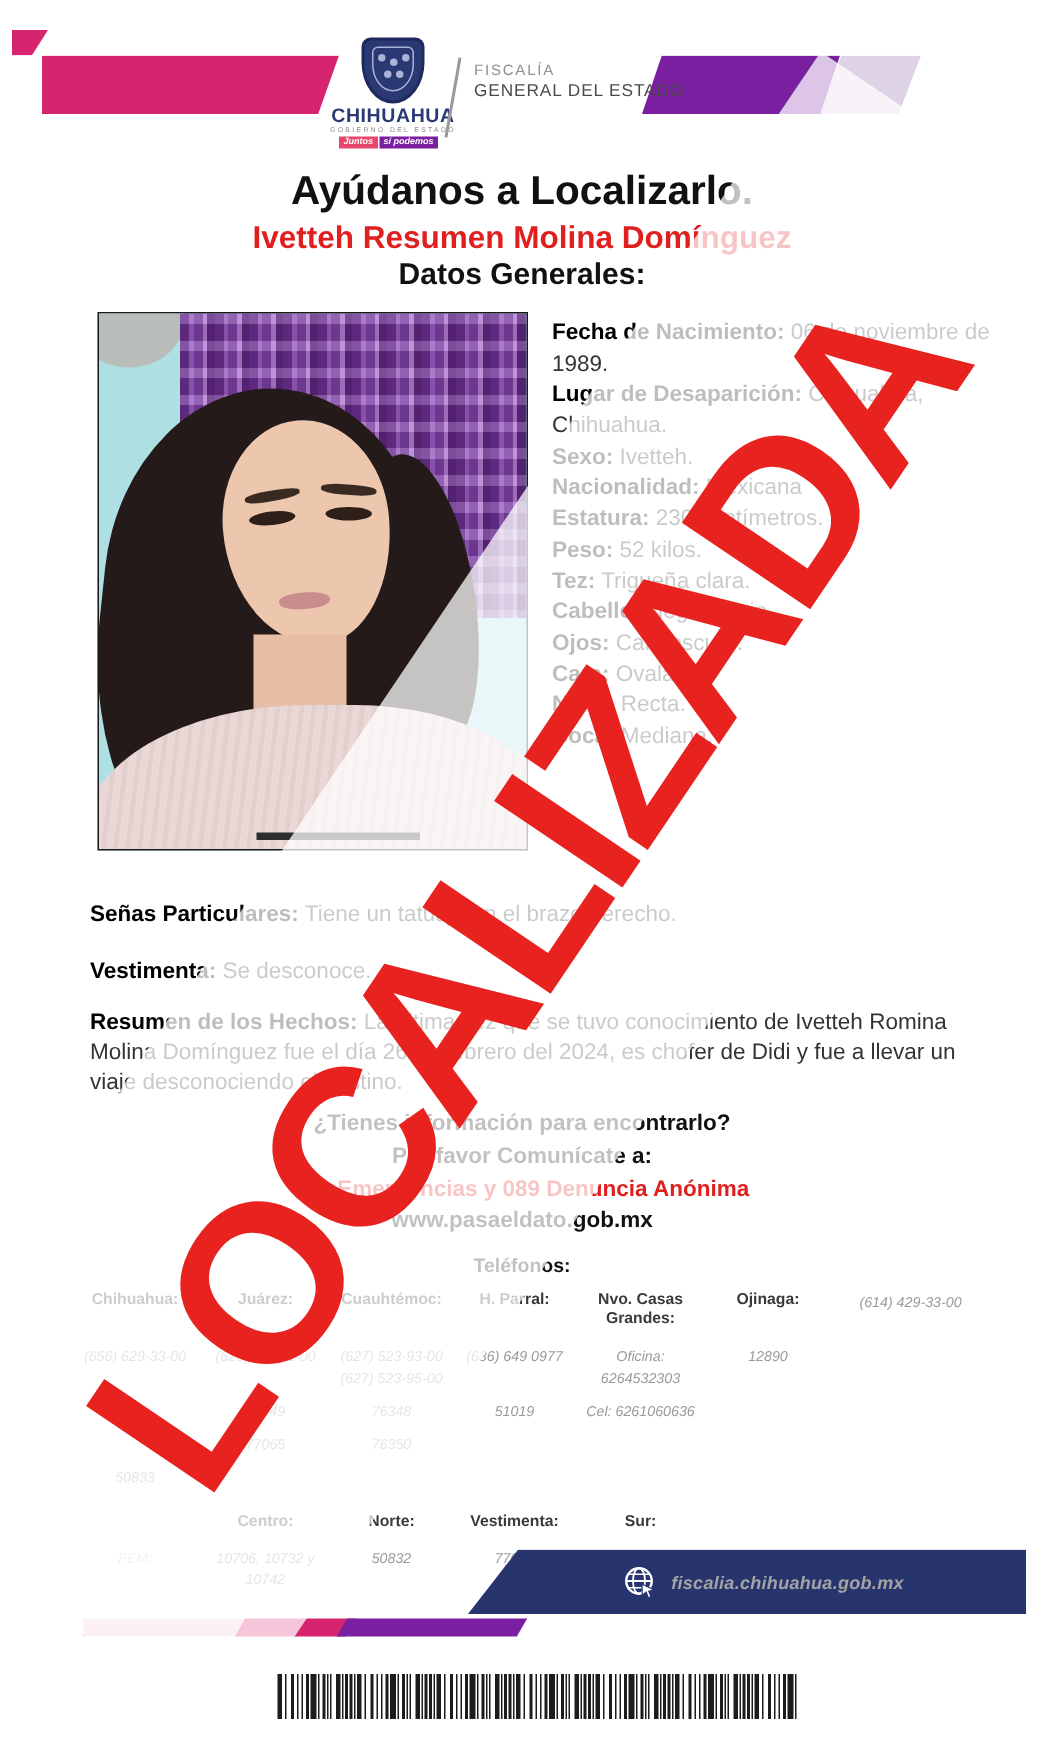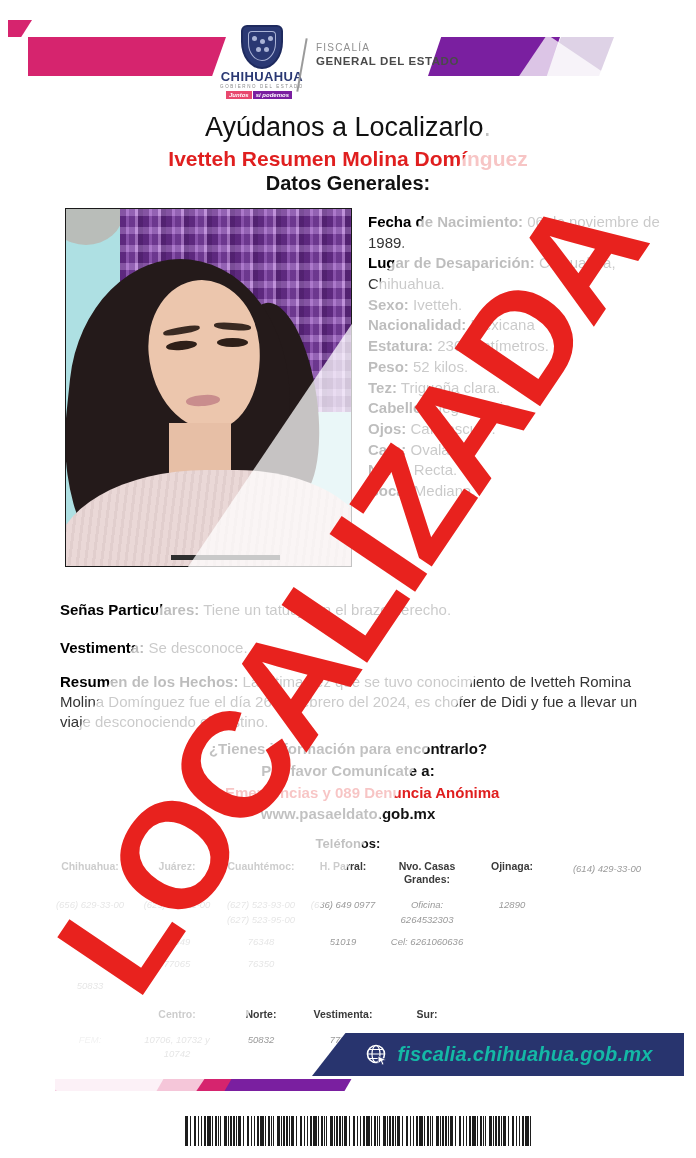--- a/index.html
+++ b/index.html
@@ -26,23 +26,23 @@
     color:#2a3873;letter-spacing:.4px;}
   .org-tag{left:206px;top:84px;width:112px;text-align:center;font-size:4.5px;color:#8a8a8a;
     letter-spacing:1.6px;}
   .org-chips{left:226px;top:91px;width:80px;display:flex;gap:1px;}
   .chip{font-size:6px;font-style:italic;color:#fff;font-weight:700;padding:1px 3px;}
   .chip1{background:#e8486e;}
   .chip2{background:#7a1fa0;}
   .hdr-divider{left:301px;top:38px;width:2px;height:54px;background:#9a9a9a;transform:rotate(10deg);}
   .agency{left:316px;top:42px;width:150px;}
   .agency-1{font-size:10px;color:#8f8f8f;letter-spacing:1.2px;}
-  .agency-2{font-size:11.5px;color:#4a4a4a;font-weight:700;letter-spacing:.6px;margin-top:2px;}
-  
-  .title{left:0;top:112px;width:696px;text-align:center;font-size:27px;font-weight:400;color:#111;}
+  .agency-2{font-size:11.5px;color:#4a4a4a;font-weight:400;letter-spacing:.6px;margin-top:2px;}
+  
+  .title{left:0;top:112px;width:696px;text-align:center;font-size:27px;font-weight:700;color:#111;}
   .pname{left:0;top:147px;width:696px;text-align:center;font-size:21px;font-weight:800;color:#e01f1f;}
   .sect{left:0;top:172px;width:696px;text-align:center;font-size:20px;font-weight:800;color:#111;}
   
   .photo{left:65px;top:208px;width:285px;height:357px;border:1.5px solid #1a1a1a;
     background:#aee0e3;overflow:hidden;}
   .ph{position:absolute;}
   .ph-graydot{left:-6%;top:-8%;width:26%;height:18%;background:#b9bdb9;border-radius:50%;}
   .ph-tinsel{left:19%;top:0;width:81%;height:57%;
     background:repeating-linear-gradient(90deg,#6a2e8f 0 6px,#9a5cc0 6px 9px,#7b3fa2 9px 15px,#b27ad2 15px 18px,#5d2680 18px 23px);}
   .ph-tinsel-shine{left:19%;top:0;width:81%;height:57%;
@@ -74,21 +74,21 @@
     grid-template-columns:88px 86px 82px 82px 86px 84px 106px;}
   .pcell{text-align:center;font-size:9.5px;font-style:italic;color:#9a9a9a;
     white-space:pre-line;padding:4px 2px;line-height:1.5;}
   .phead{text-align:center;font-size:10.5px;font-weight:800;color:#3a3a3a;
     white-space:pre-line;padding:2px 2px 8px;line-height:1.25;font-style:normal;}
   .fem-label{font-style:italic;color:#c9c9c9;}
   
   .f-navy{left:312px;top:1033px;width:372px;height:43px;background:#28346e;
     clip-path:polygon(9% 0,100% 0,100% 100%,0 100%);
     display:flex;align-items:center;justify-content:center;gap:8px;padding-left:22px;box-sizing:border-box;}
-  .f-site{color:#14b8a6;font-size:20px;font-weight:800;font-style:italic;letter-spacing:.2px;}
+  .f-site{color:#a3a3a3;font-size:12px;font-weight:800;font-style:italic;letter-spacing:.2px;}
   .st{top:1079px;height:12px;}
   .st-pink{left:55px;width:112px;background:#f3cade;clip-path:polygon(0 0,100% 0,94% 100%,0 100%);}
   .st-mag{left:160px;width:74px;background:#d6246e;transform:skewX(-30deg);}
   .st-pur{left:228px;width:120px;background:#7a1fa0;transform:skewX(-30deg);}
   .barcode{left:185px;top:1116px;width:350px;height:30px;display:flex;align-items:stretch;}
   .bar{background:#1c1c1c;}
   
   .stamp-band{left:350px;top:595px;width:1150px;height:300px;
     transform:translate(-50%,-50%) rotate(-56deg);
     background:rgba(255,255,255,0.74);

